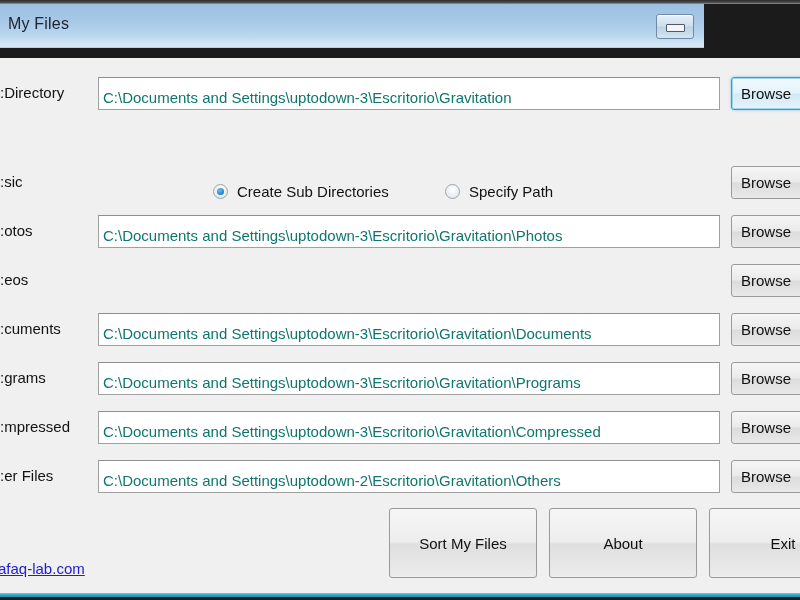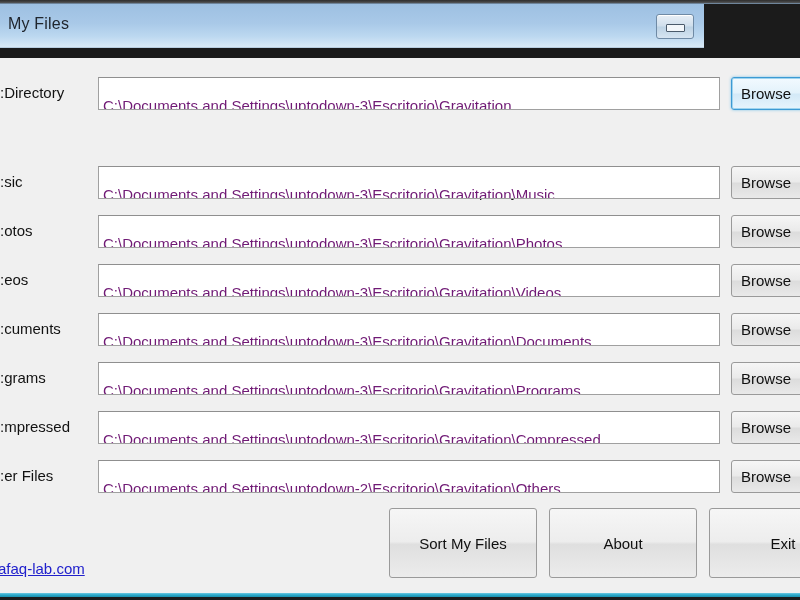--- a/index.html
+++ b/index.html
@@ -87,22 +87,22 @@
   }
   .text-field {
     position: absolute;
     left: 98px; top: 0;
     width: 622px; height: 33px;
     border: 1px solid #a0a0a0;
     border-top-color: #8f8f8f;
     background: #ffffff;
     font-family: "Liberation Sans", sans-serif;
     font-size: 15px;
-    color: #701a75;
-    padding: 12px 4px;
+    color: #0f766e;
+    padding: 4px 4px;
     line-height: 31px;
     white-space: nowrap;
     overflow: hidden;
   }
   .browse-button {
     position: absolute;
     left: 731px; top: 0;
     width: 84px; height: 33px;
     border: 1px solid #9a9a9a;
     border-radius: 3px;
@@ -231,33 +231,31 @@
         <span class="radio-label">Create Sub Directories</span>
       </div>
       <div class="radio-option" id="opt-1" style="left:445px;">
         <span class="radio-circle"></span>
         <span class="radio-label">Specify Path</span>
       </div>
     </div>
 
     <div class="row" style="top:108px;">
       <div class="row-label">sic:</div>
-      <div class="text-field">C:\Documents and Settings\uptodown-3\Escritorio\Gravitation\Music</div>
       <div class="browse-button">Browse</div>
     </div>
 
     <div class="row" style="top:157px;">
       <div class="row-label">otos:</div>
       <div class="text-field">C:\Documents and Settings\uptodown-3\Escritorio\Gravitation\Photos</div>
       <div class="browse-button">Browse</div>
     </div>
 
     <div class="row" style="top:206px;">
       <div class="row-label">eos:</div>
-      <div class="text-field">C:\Documents and Settings\uptodown-3\Escritorio\Gravitation\Videos</div>
       <div class="browse-button">Browse</div>
     </div>
 
     <div class="row" style="top:255px;">
       <div class="row-label">cuments:</div>
       <div class="text-field">C:\Documents and Settings\uptodown-3\Escritorio\Gravitation\Documents</div>
       <div class="browse-button">Browse</div>
     </div>
 
     <div class="row" style="top:304px;">

